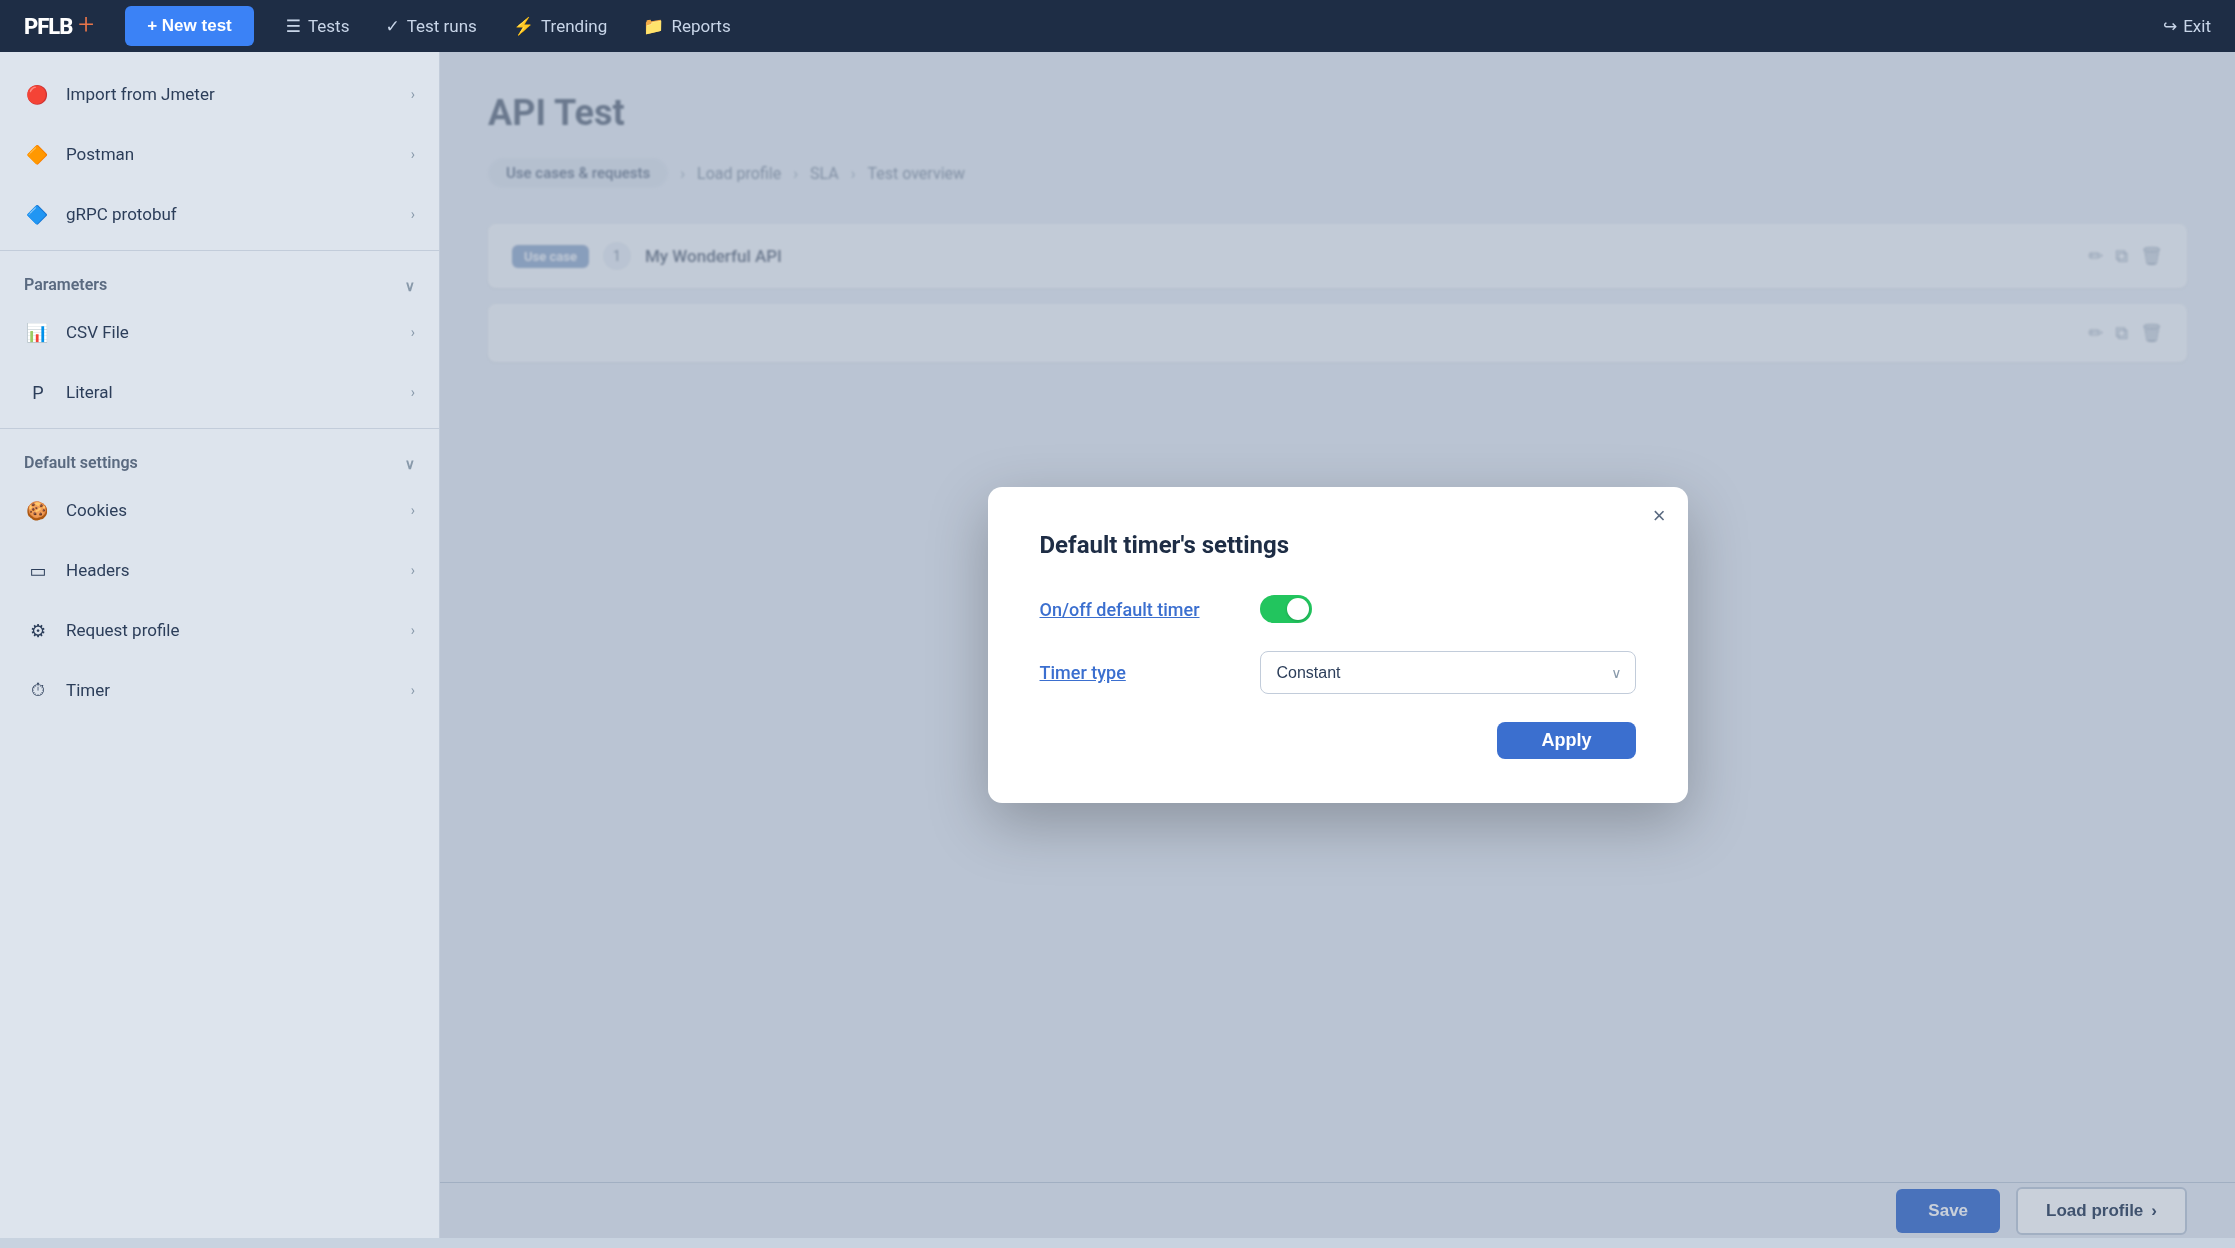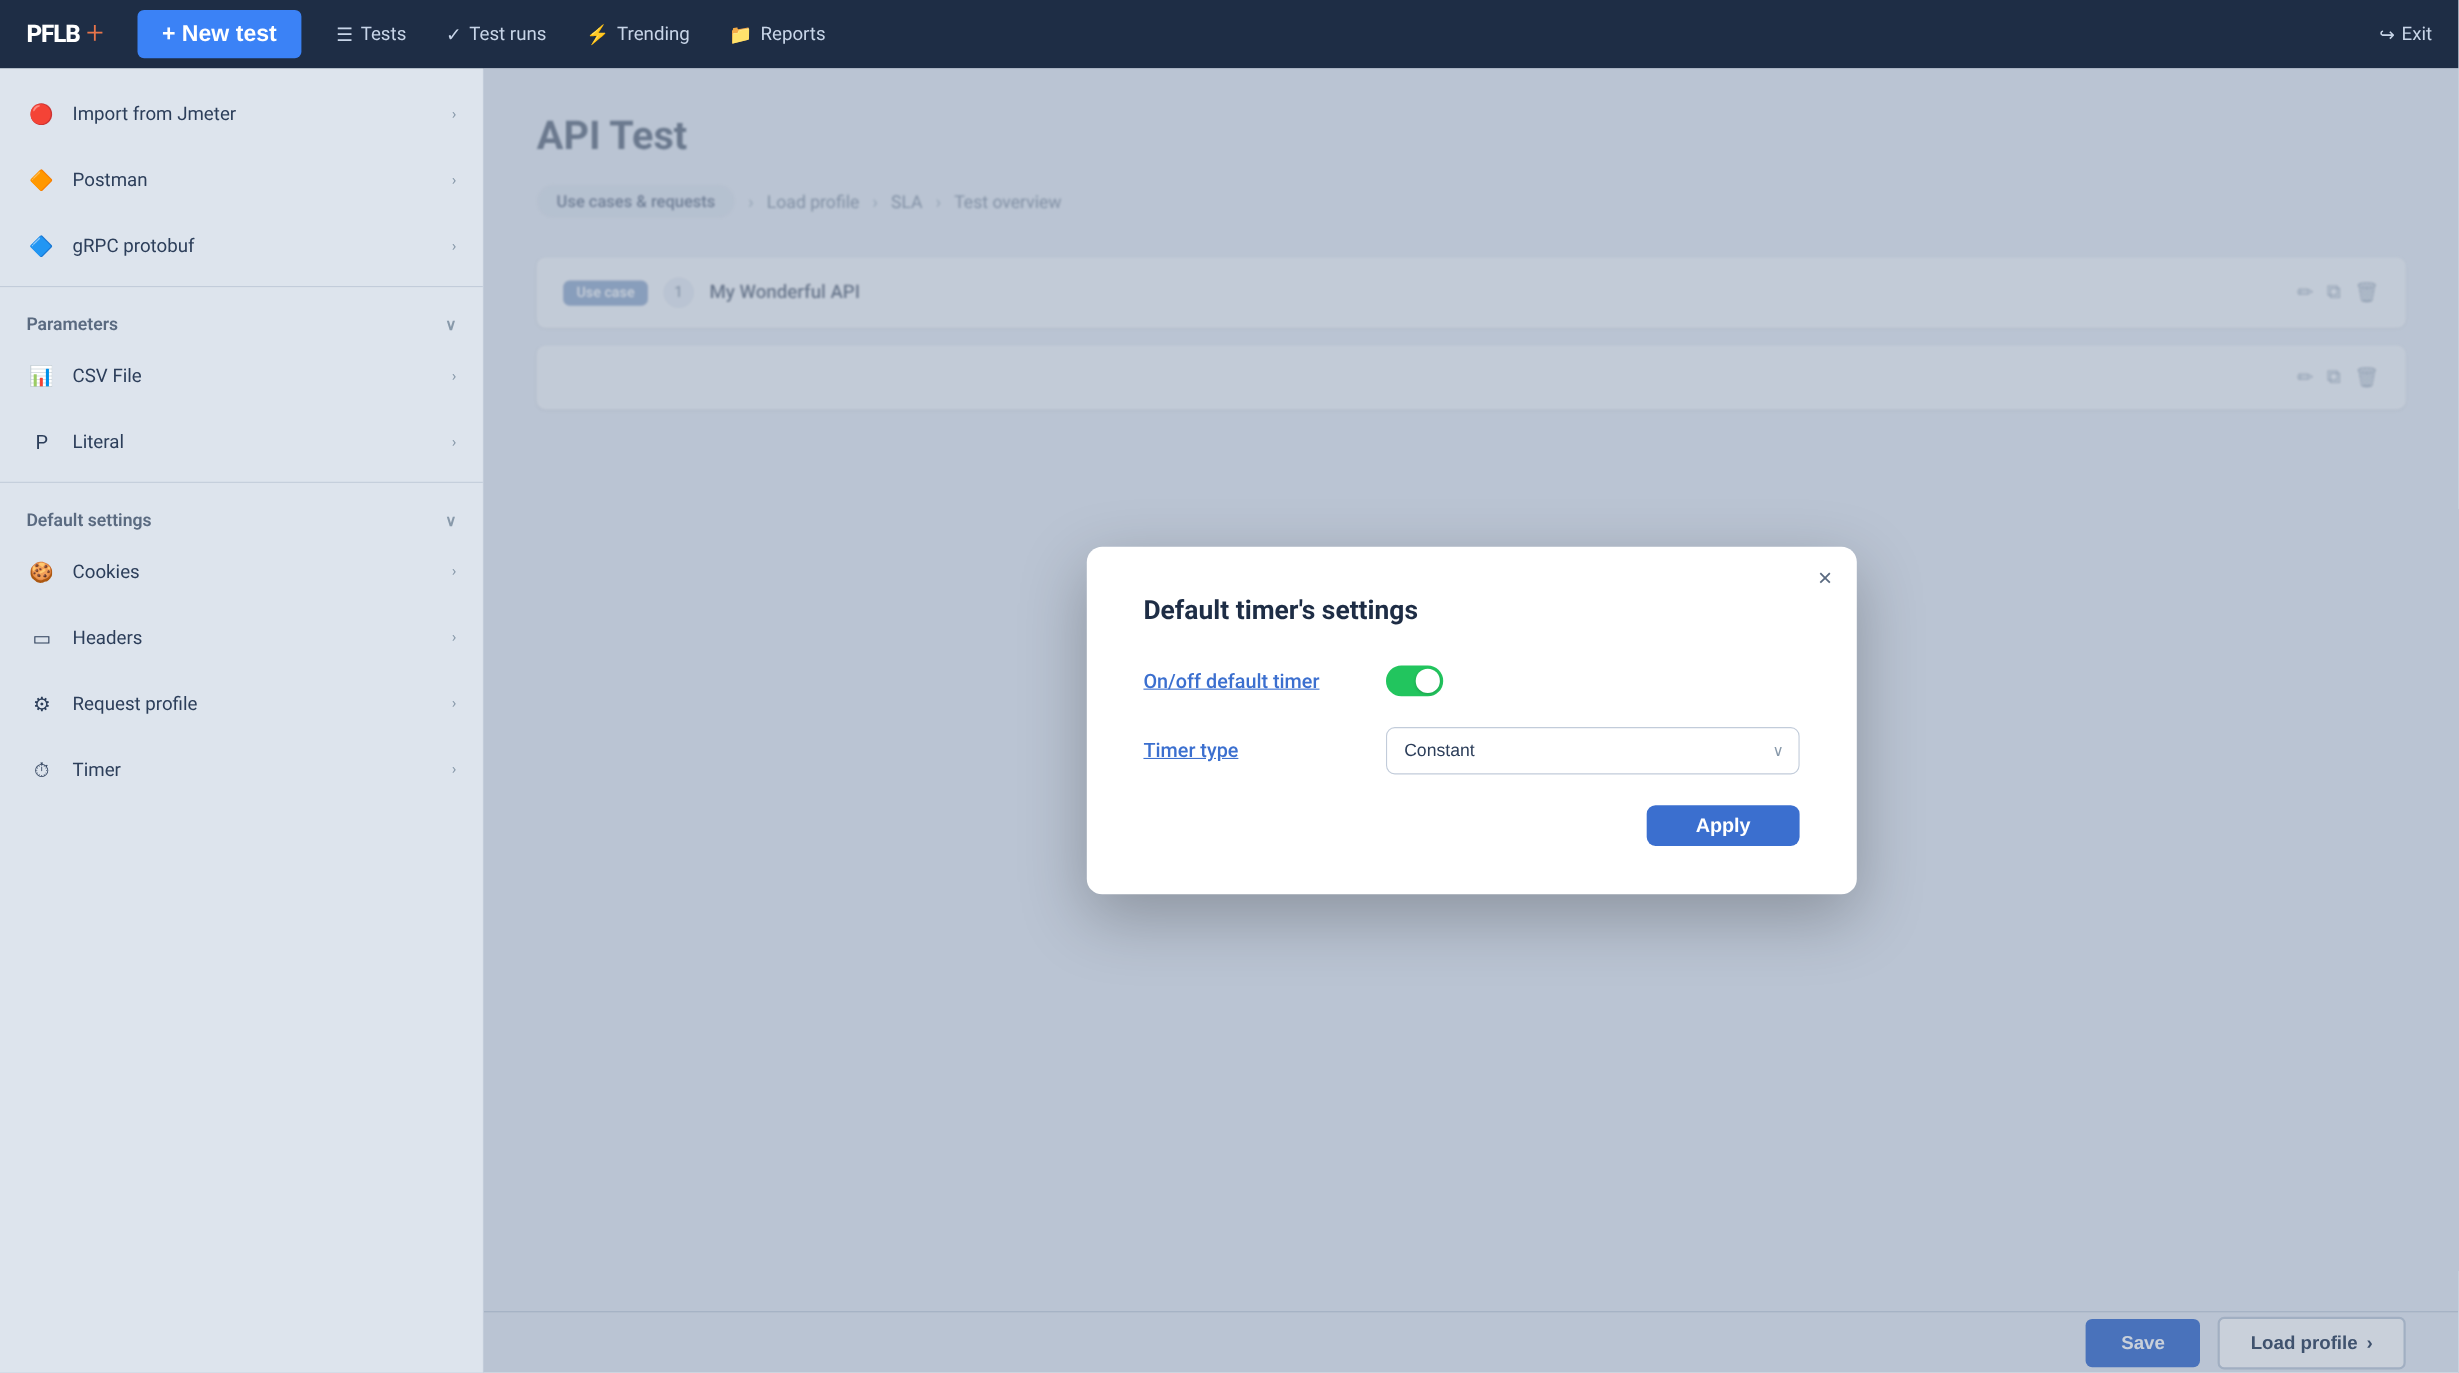--- a/index.html
+++ b/index.html
@@ -7,21 +7,21 @@
       font-family: -apple-system, BlinkMacSystemFont, 'Segoe UI', Roboto, sans-serif;
       background: #c8d3e0;
       width: 2235px;
       height: 1248px;
       overflow: hidden;
       position: relative;
     }
 
     
     .topnav {
-      height: 62px;
+      height: 52px;
       background: #1e2d45;
       display: flex;
       align-items: center;
       padding: 0 24px;
       gap: 32px;
       position: relative;
       z-index: 10;
     }
     .logo {
       display: flex;
@@ -37,21 +37,21 @@
       font-size: 28px;
       font-weight: 300;
       margin-top: -4px;
     }
     .nav-btn-new {
       background: #3b82f6;
       color: white;
       border: none;
       border-radius: 6px;
       padding: 10px 22px;
-      font-size: 21px;
+      font-size: 17px;
       font-weight: 600;
       cursor: pointer;
       display: flex;
       align-items: center;
       gap: 6px;
     }
     .nav-items {
       display: flex;
       align-items: center;
       gap: 36px;

